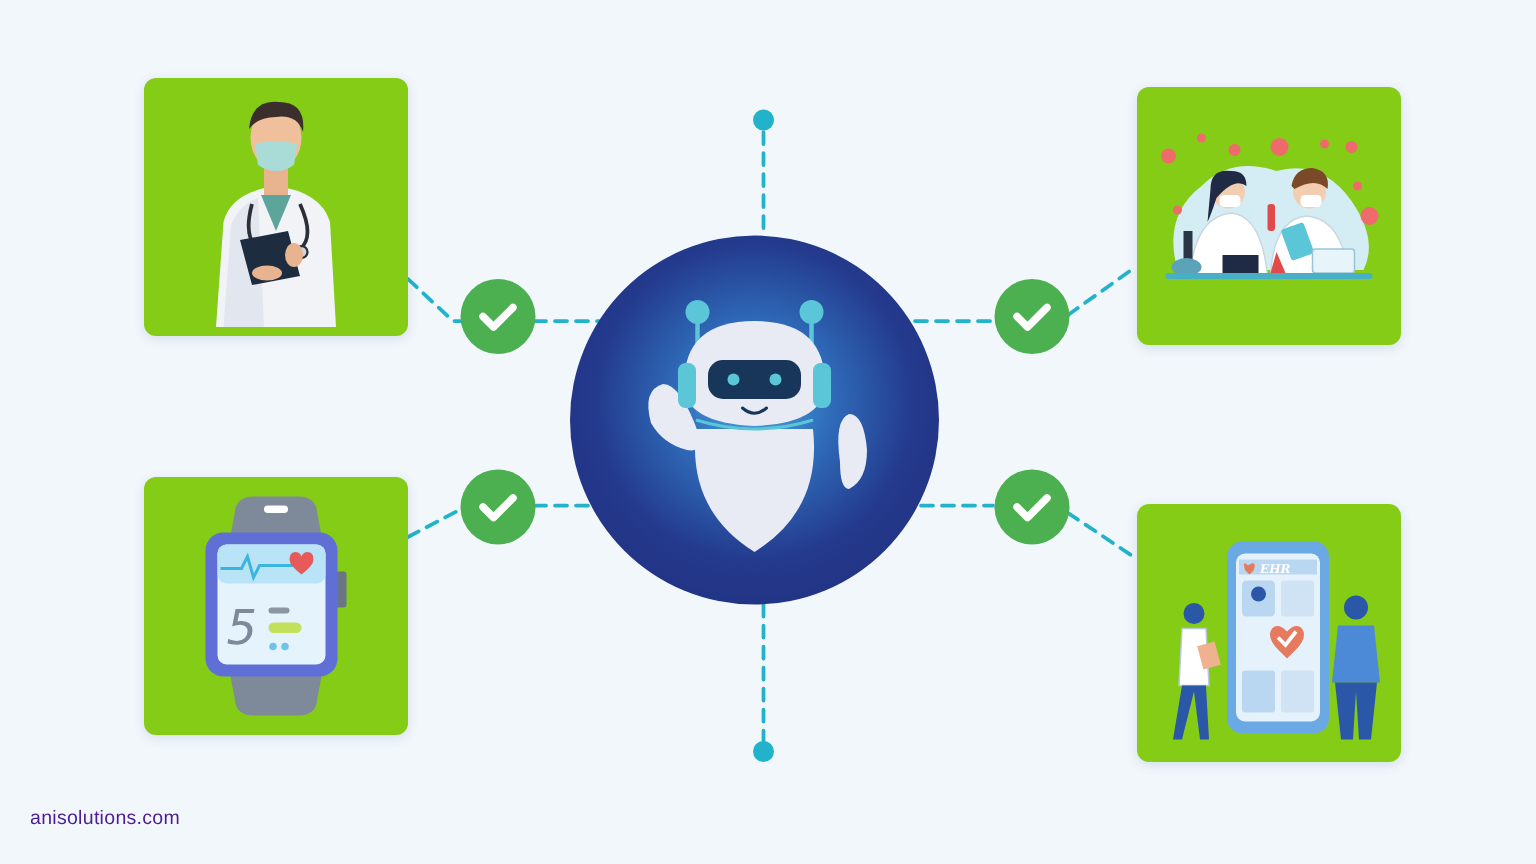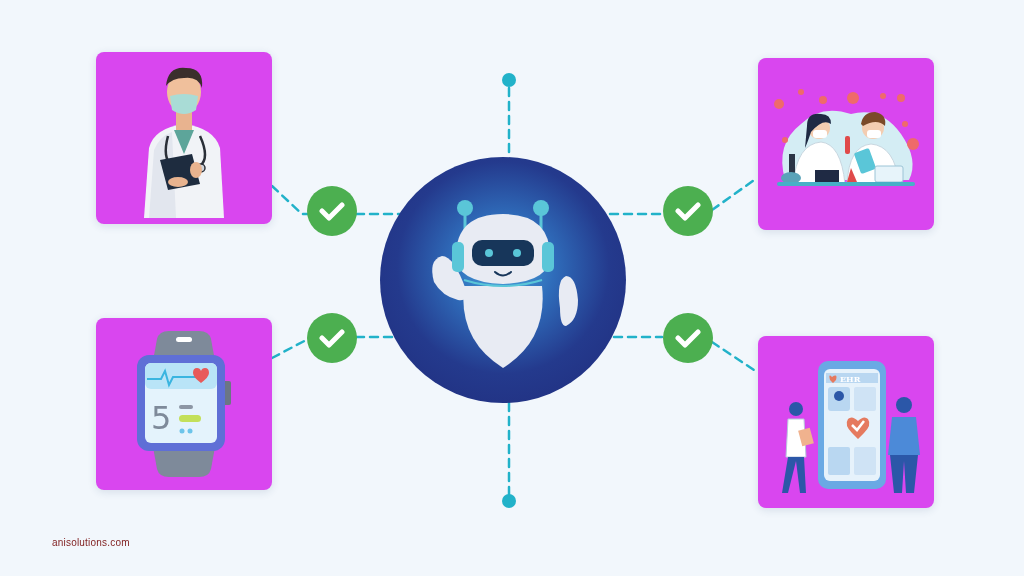--- a/index.html
+++ b/index.html
@@ -7,25 +7,26 @@
     body {
       background: #f2f7fc;
       position: relative;
       font-family: "Liberation Sans", "DejaVu Sans", sans-serif;
     }
     .connectors { position: absolute; left: 0; top: 0; width: 1024px; height: 576px; }
     .card {
       position: absolute;
       width: 176px;
       height: 172px;
-      background: #d946ef;
+      background: #84cc16;
       border-radius: 8px;
       box-shadow: 0 2px 8px rgba(40, 70, 110, 0.14);
       display: flex; align-items: center; justify-content: center;
       overflow: hidden;
+      font-style: italic;
     }
     .card svg { display: block; }
     .hub {
       position: absolute;
       left: 380px; top: 157px;
       width: 246px; height: 246px;
       border-radius: 50%;
       background: radial-gradient(circle at 50% 45%, #4aa6dc 0%, #2f6cba 28%, #243a8d 58%, #1f2a7a 100%);
       display: flex; align-items: center; justify-content: center;
     }
@@ -37,24 +38,23 @@
       display: flex; align-items: center; justify-content: center;
     }
     .dot {
       position: absolute;
       width: 14px; height: 14px; border-radius: 50%;
       background: #22b2c9;
     }
     .footer-brand {
       position: absolute;
       left: 20px; top: 537px;
-      font-size: 10px;
-      color: #7f1d1d;
+      font-size: 13px;
+      color: #4c1d95;
       letter-spacing: 0.2px;
-      margin-left: 32px;
     }
   </style>
 </head>
 <body>
 
 <svg class="connectors" viewBox="0 0 1024 576">
   <g stroke="#22b2c9" stroke-width="2.5" stroke-dasharray="8 6" fill="none" stroke-linecap="round">
 
     <line x1="509" y1="88" x2="509" y2="157"></line>
     <line x1="509" y1="403" x2="509" y2="495"></line>

